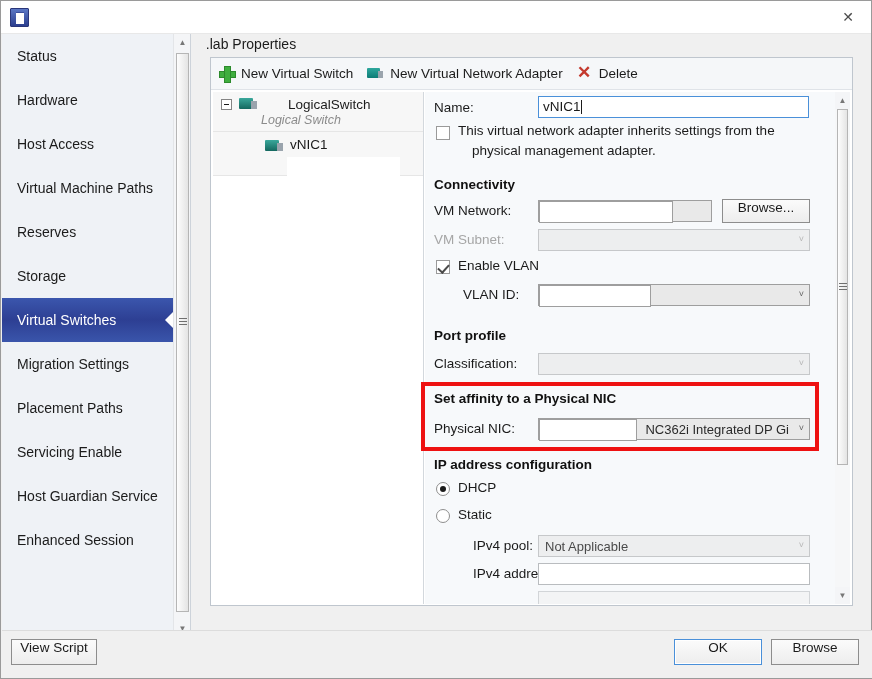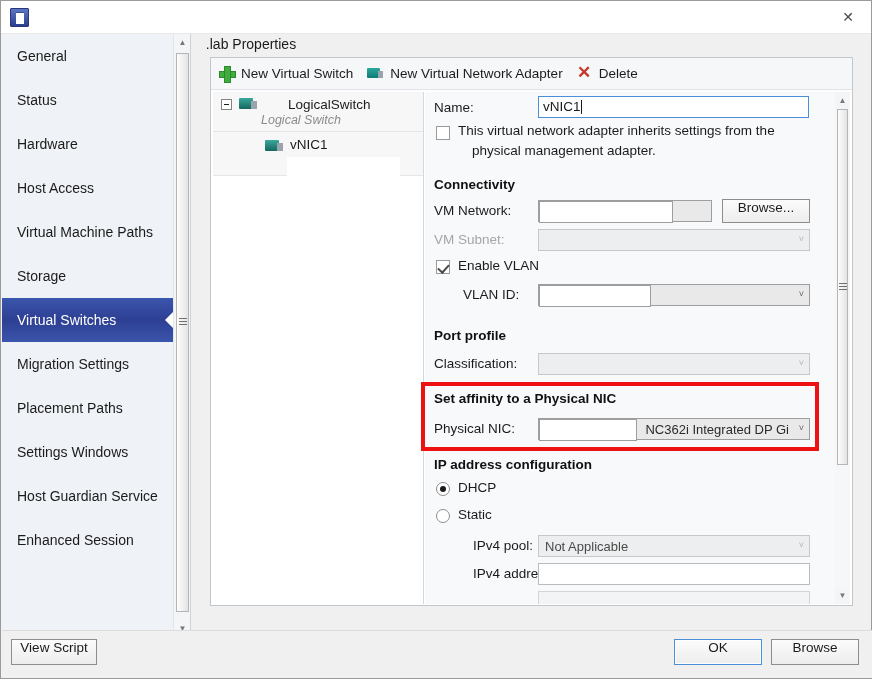--- a/index.html
+++ b/index.html
@@ -315,30 +315,30 @@
 <div class="window">
 
   <div class="titlebar">
     <div class="win-icon"></div>
     <div class="title-text">.lab Properties</div>
     <div class="close-btn">✕</div>
   </div>
 
   <div class="nav">
     <div class="nav-list">
-      <div class="nav-item"><span>General</span></div>
       <div class="nav-item"><span>Status</span></div>
       <div class="nav-item"><span>Hardware</span></div>
       <div class="nav-item"><span>Host Access</span></div>
       <div class="nav-item"><span>Virtual Machine Paths</span></div>
+      <div class="nav-item"><span>Reserves</span></div>
       <div class="nav-item"><span>Storage</span></div>
       <div class="nav-item selected"><span>Virtual Switches</span></div>
       <div class="nav-item"><span>Migration Settings</span></div>
       <div class="nav-item"><span>Placement Paths</span></div>
-      <div class="nav-item"><span>Settings Windows</span></div>
+      <div class="nav-item"><span>Servicing Enable</span></div>
       <div class="nav-item"><span>Host Guardian Service</span></div>
       <div class="nav-item"><span>Enhanced Session</span></div>
     </div>
 
     <div class="nav-sb">
       <div class="sb-arrow" style="position:absolute;left:0;top:0;">▲</div>
       <div class="sb-arrow" style="position:absolute;left:0;bottom:0;">▼</div>
       <div class="sb-thumb" style="top:19px;height:559px;">
         <div class="sb-grip" style="top:264px;"></div>
       </div>

